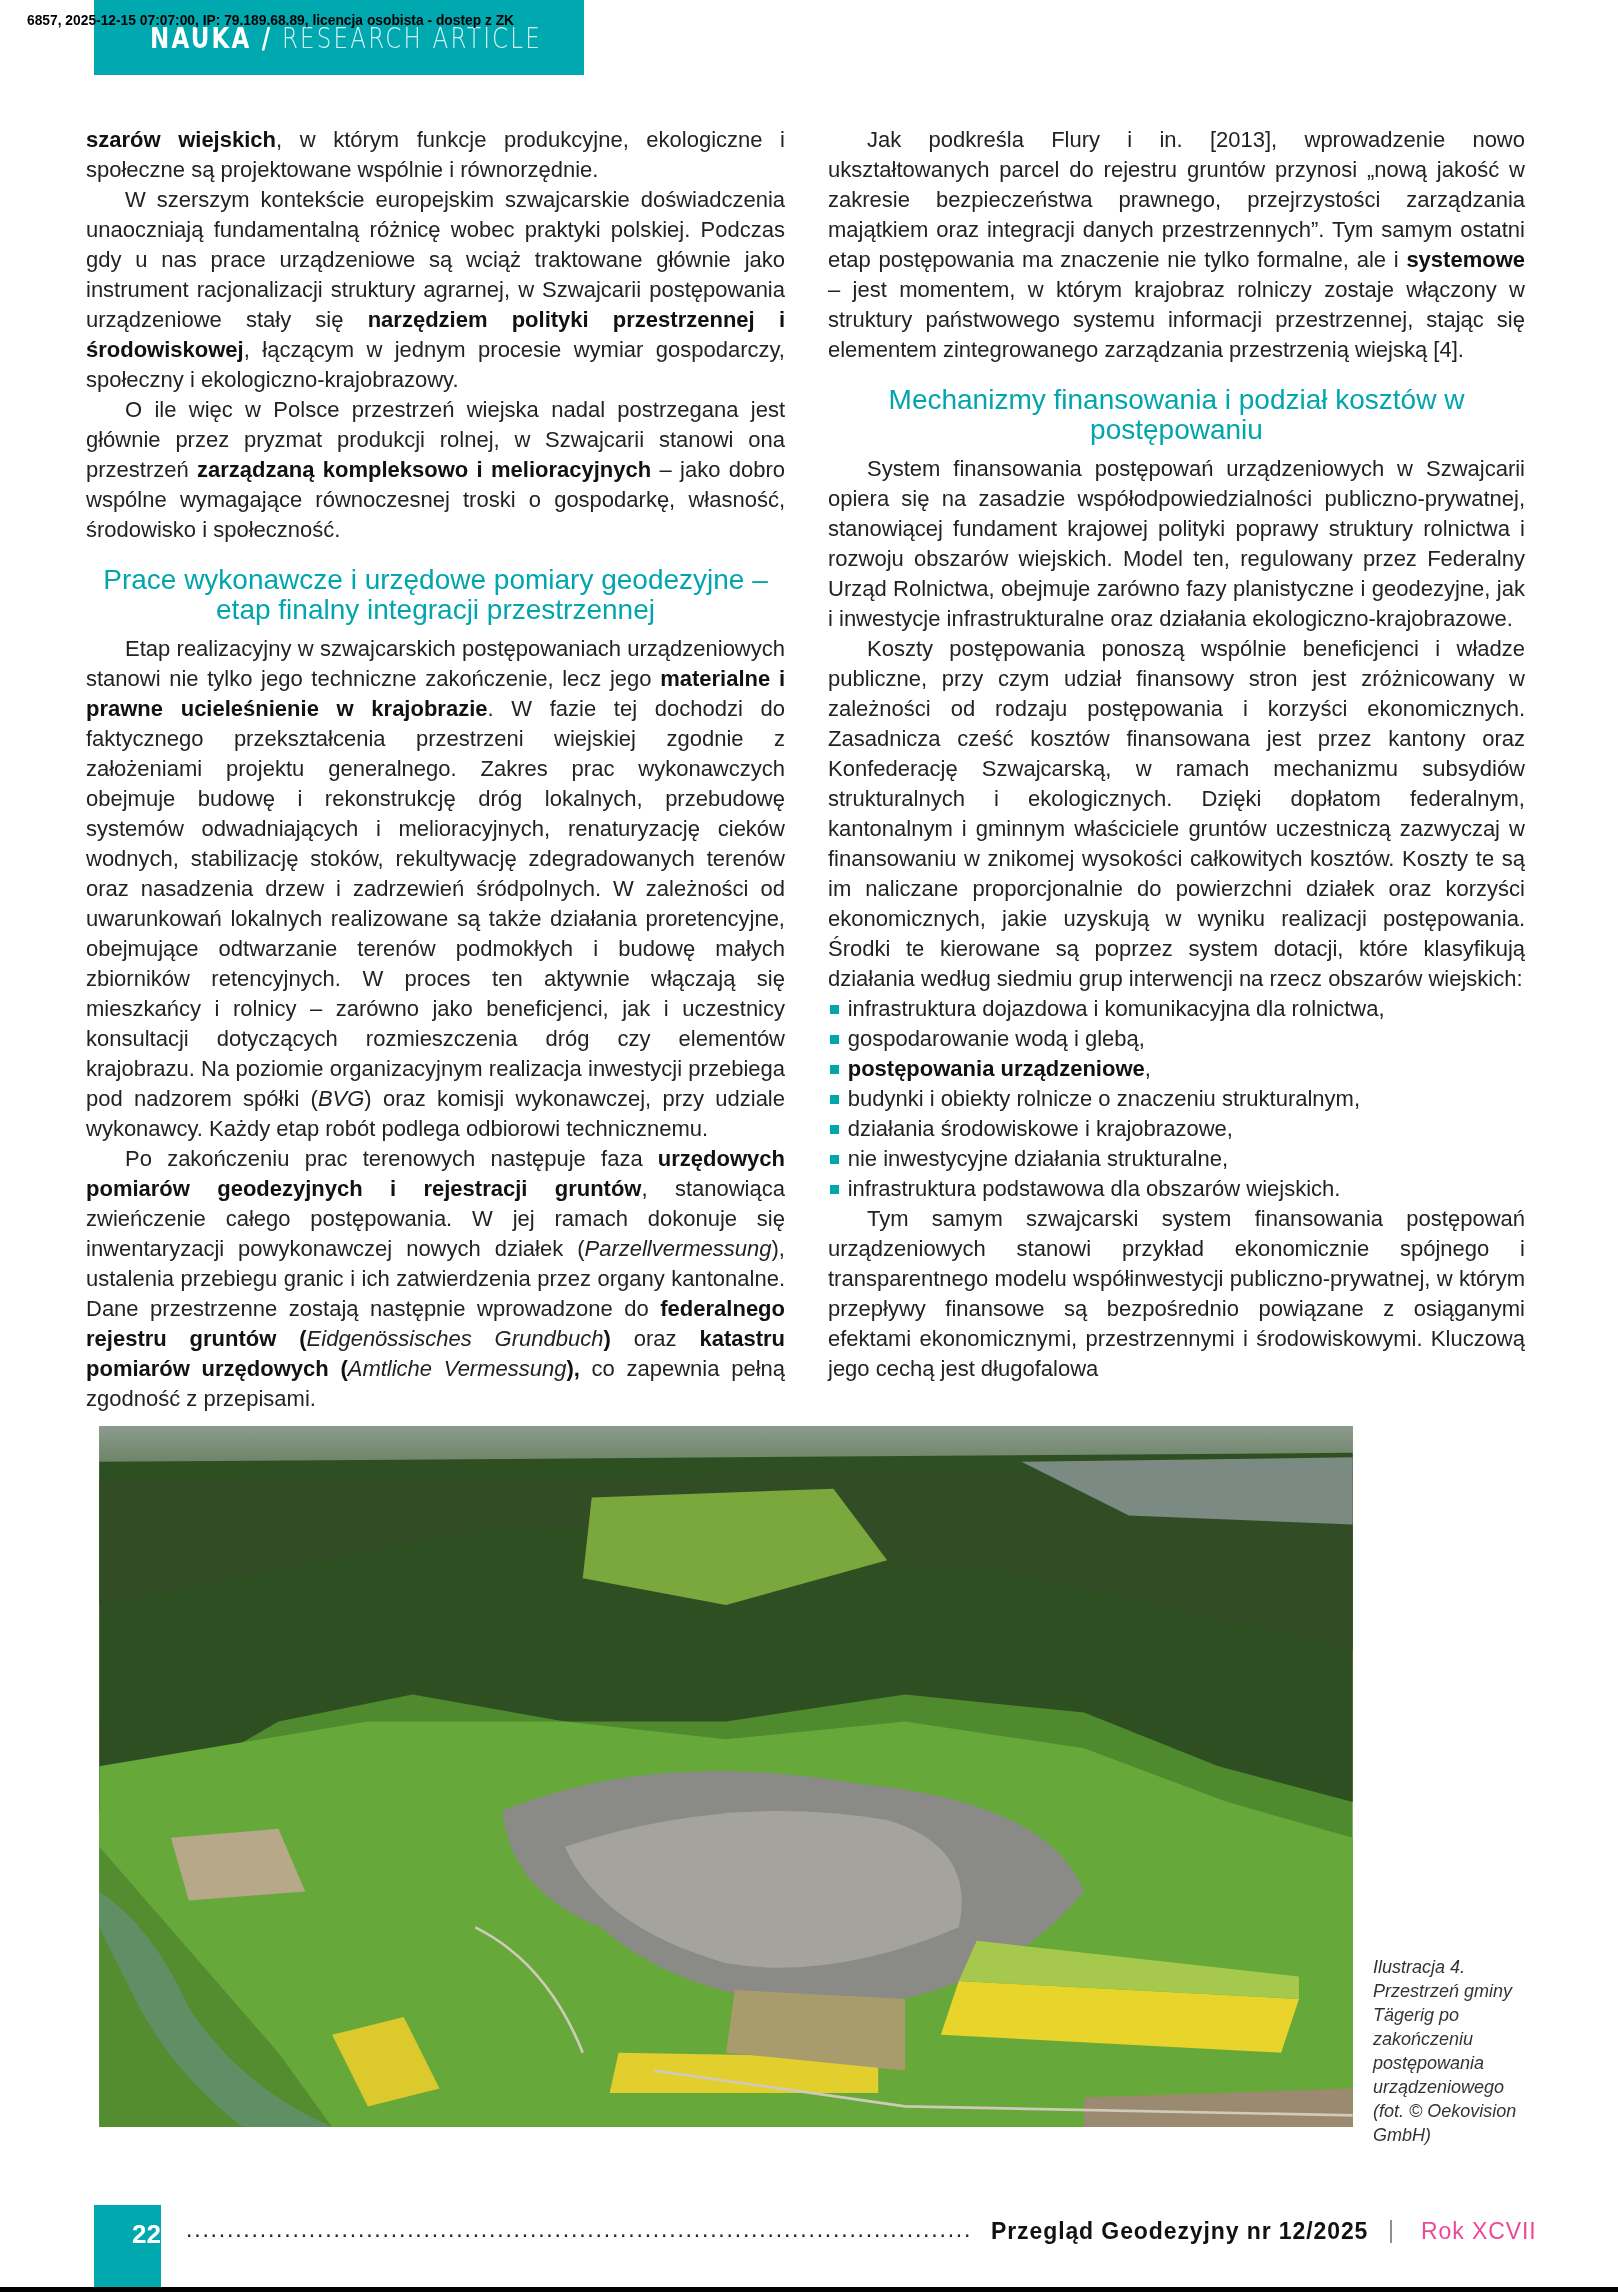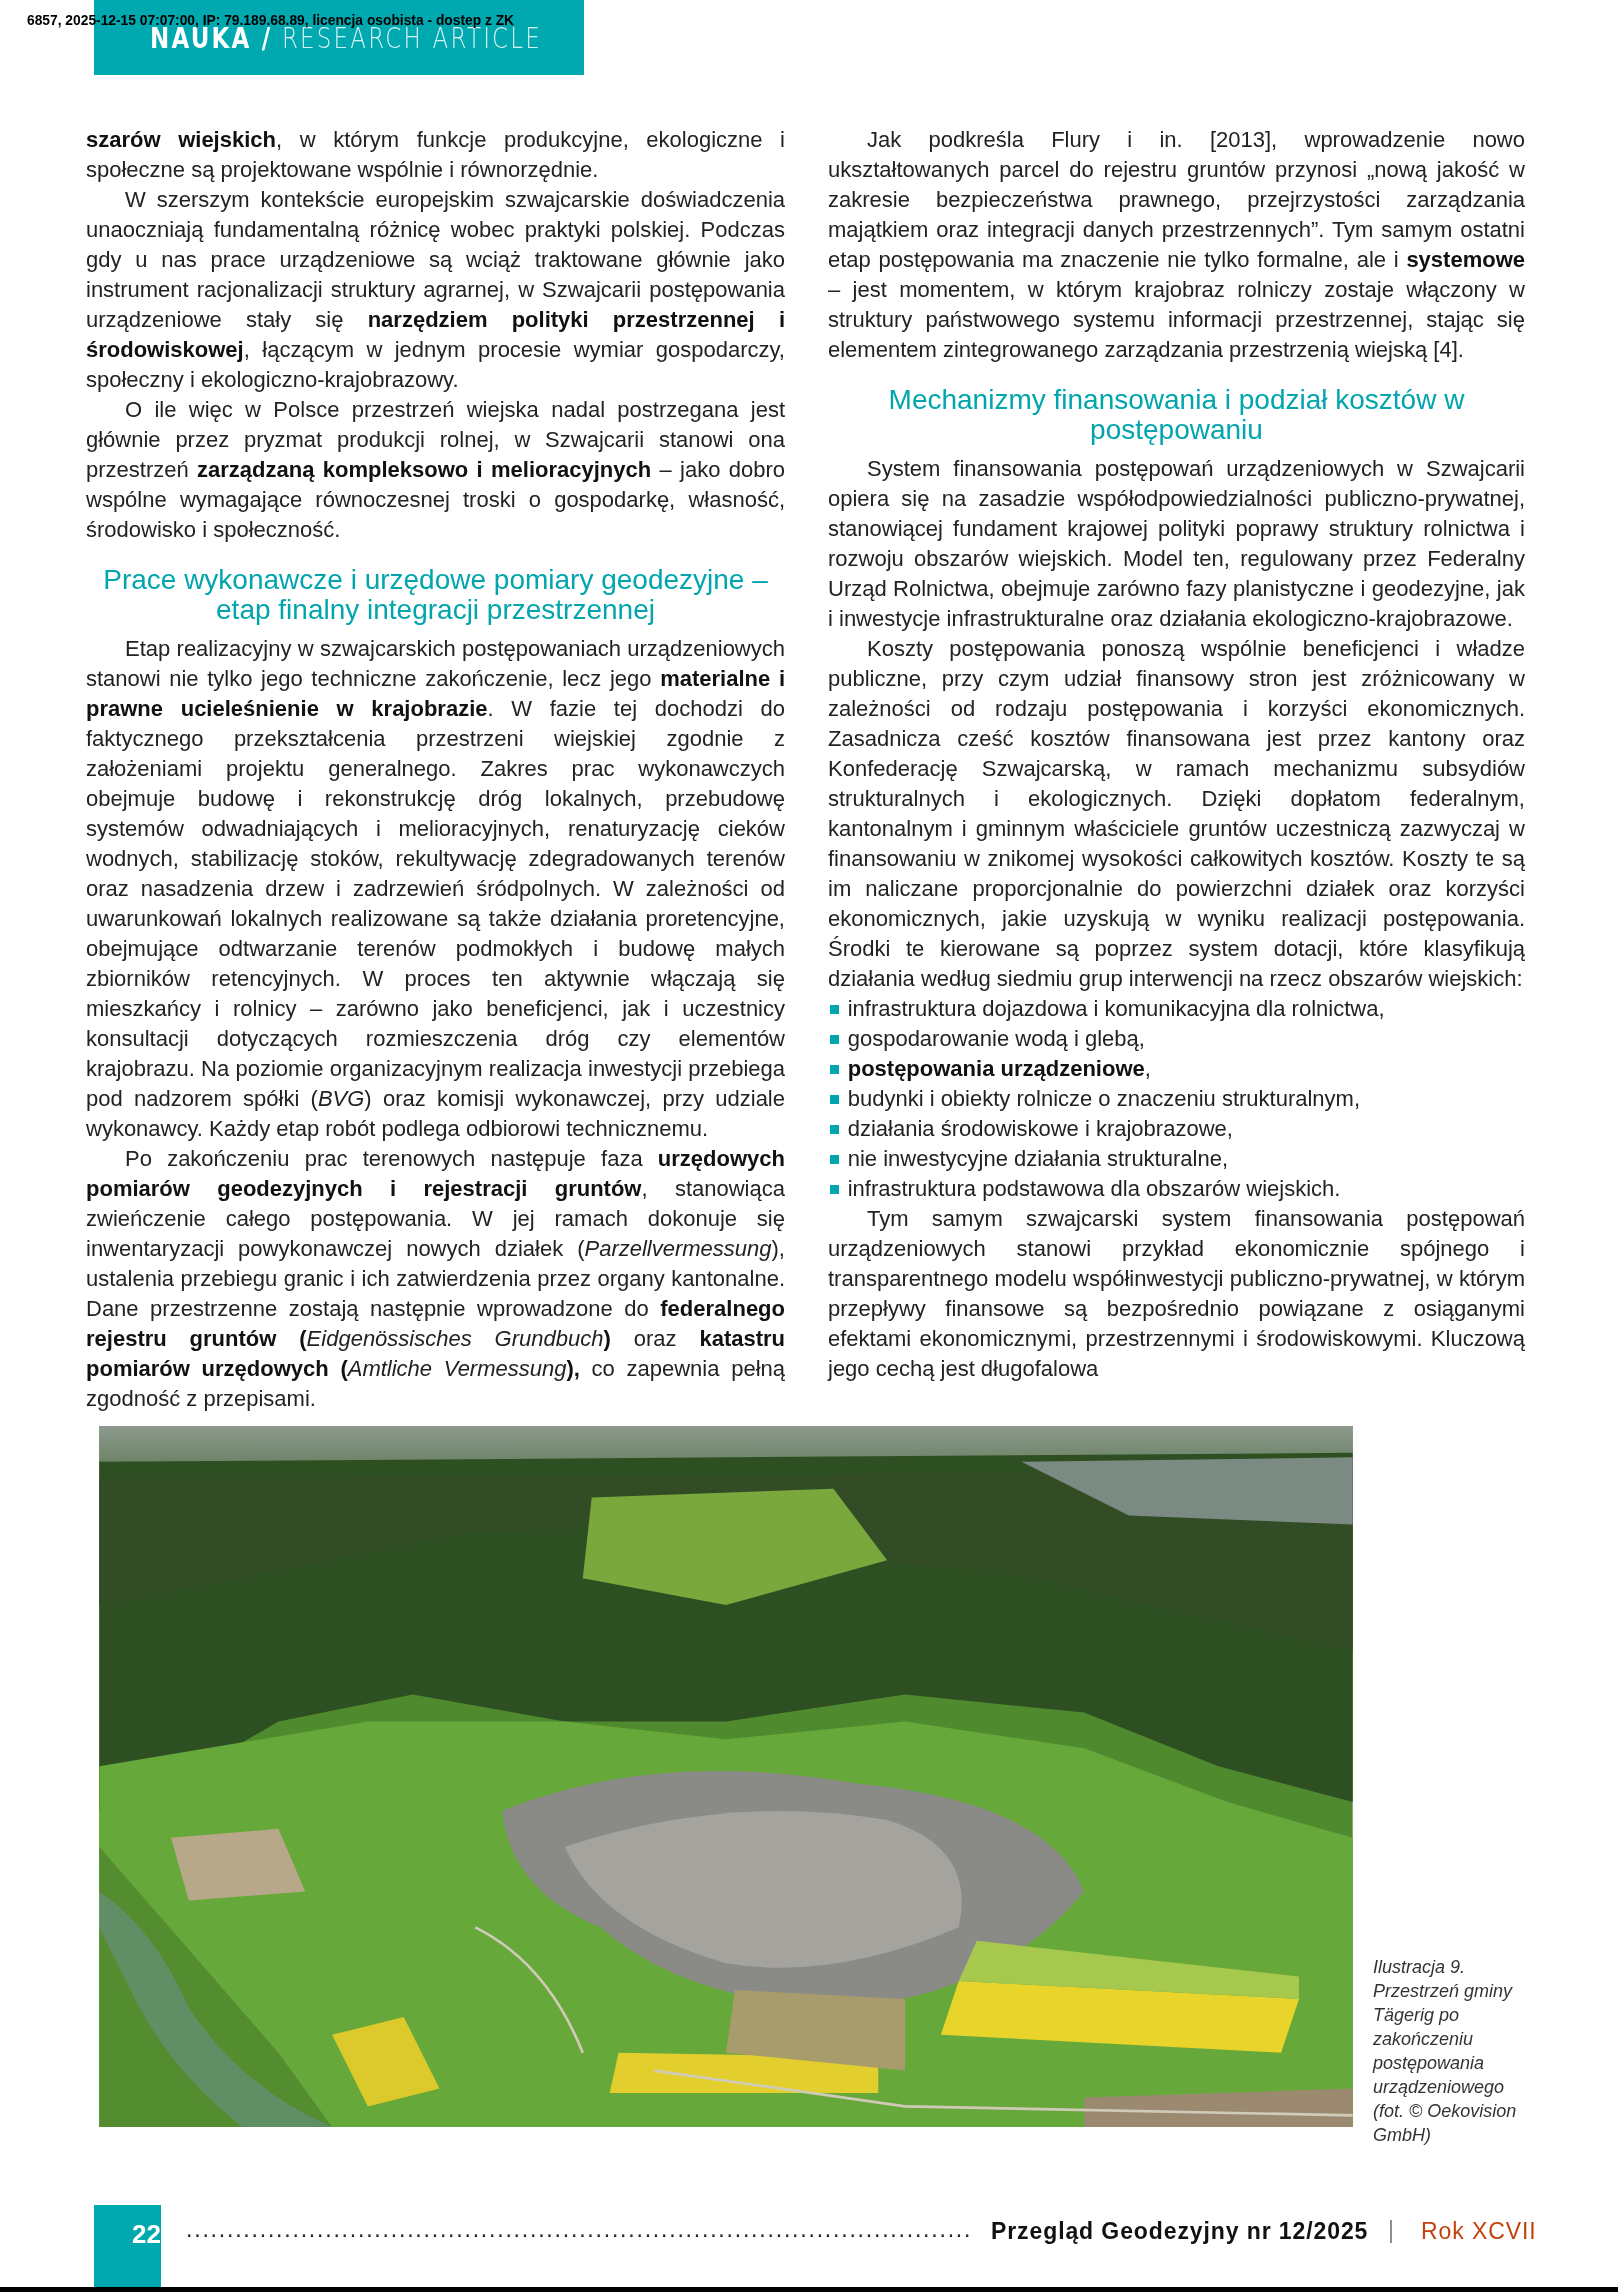--- a/index.html
+++ b/index.html
@@ -64,21 +64,21 @@
     overflow:hidden; white-space:nowrap; font-size:23px; letter-spacing:1.8px; color:#222;
   }
   .footer-journal {
     position:absolute; left:991px; top:2218px; font-size:23px; letter-spacing:0.9px;
     color:#111; font-weight:bold; white-space:nowrap;
   }
   .footer-sep {
     position:absolute; left:1388px; top:2217px; font-size:23px; color:#888;
   }
   .footer-year {
-    position:absolute; left:1421px; top:2218px; font-size:23px; color:#c2410c; letter-spacing:0.9px;
+    position:absolute; left:1421px; top:2218px; font-size:23px; color:#ec4899; letter-spacing:0.9px;
     white-space:nowrap;
   }
   .bottom-bar {
     position:absolute; left:0; top:2287px; width:1618px; height:5.4px; background:#000;
   }
 </style>
 </head>
 <body>
 
 <div class="header-box"></div>
@@ -137,21 +137,21 @@
     <path d="M260 680 L340 660 L380 740 L300 760 Z" fill="#dcca2c"></path>
     <path d="M80 460 L200 450 L230 520 L100 530 Z" fill="#b8a88a"></path>
     <path d="M710 630 L900 640 L900 720 L700 700 Z" fill="#a99c6c"></path>
     <path d="M1100 750 L1400 740 L1400 783 L1100 783 Z" fill="#9c8a70"></path>
     <path d="M0 520 Q60 560 100 650 Q160 740 260 783 L160 783 Q80 720 40 640 Q10 580 0 560 Z" fill="#7fae9a"></path>
     <path d="M0 470 L200 700 L260 783 L0 783 Z" fill="#3d6a25" opacity="0.45"></path>
     <path d="M420 560 Q500 600 540 700" stroke="#cfcbb8" stroke-width="3" fill="none"></path>
     <path d="M620 720 L900 760 L1400 770" stroke="#cfcbb8" stroke-width="3" fill="none"></path>
   </svg>
 </div>
-<div class="caption">Ilustracja 9. Przestrzeń gminy Tägerig po zakończeniu postępowania urządzeniowego (fot. © Oekovision GmbH)</div>
+<div class="caption">Ilustracja 4. Przestrzeń gminy Tägerig po zakończeniu postępowania urządzeniowego (fot. © Oekovision GmbH)</div>
 
 <div class="page-num-box">
   <div class="page-num">22</div>
 </div>
 <div class="footer-dots">............................................................................................................................</div>
 <div class="footer-journal">Przegląd Geodezyjny nr 12/2025</div>
 <div class="footer-sep">|</div>
 <div class="footer-year">Rok XCVII</div>
 <div class="bottom-bar"></div>
 

